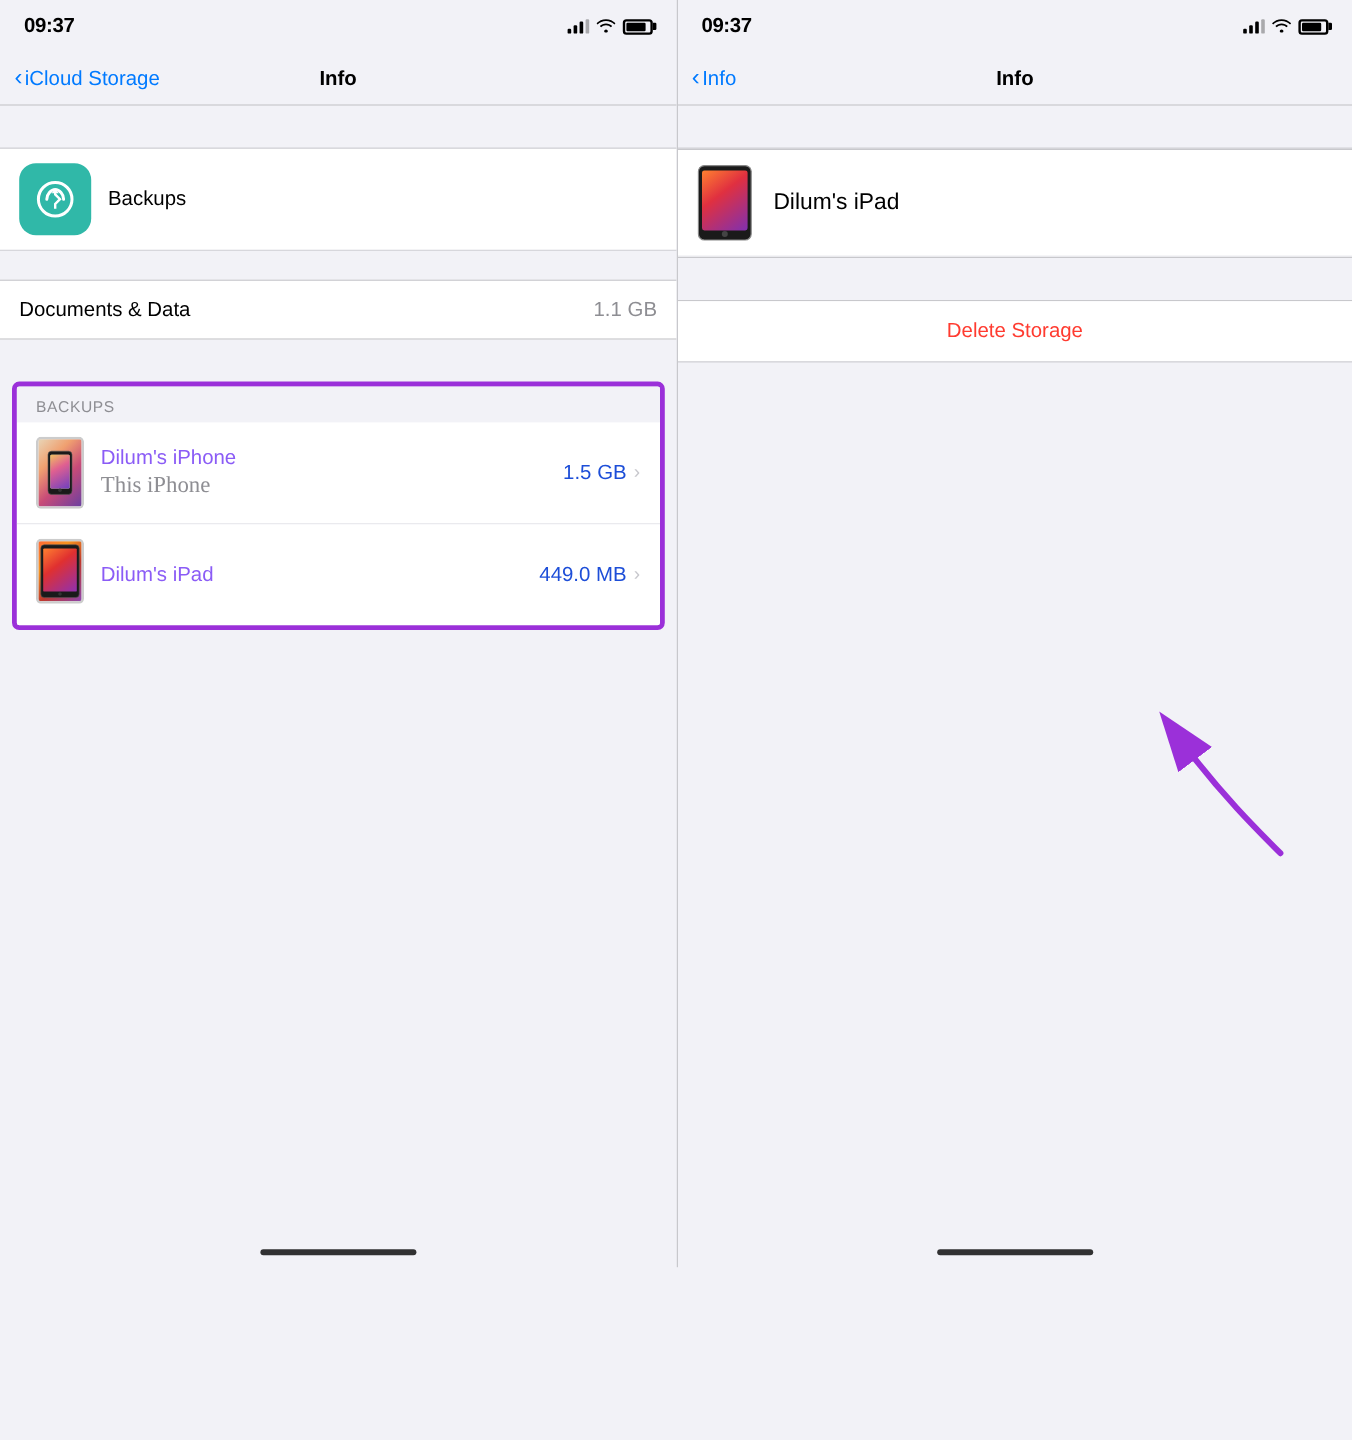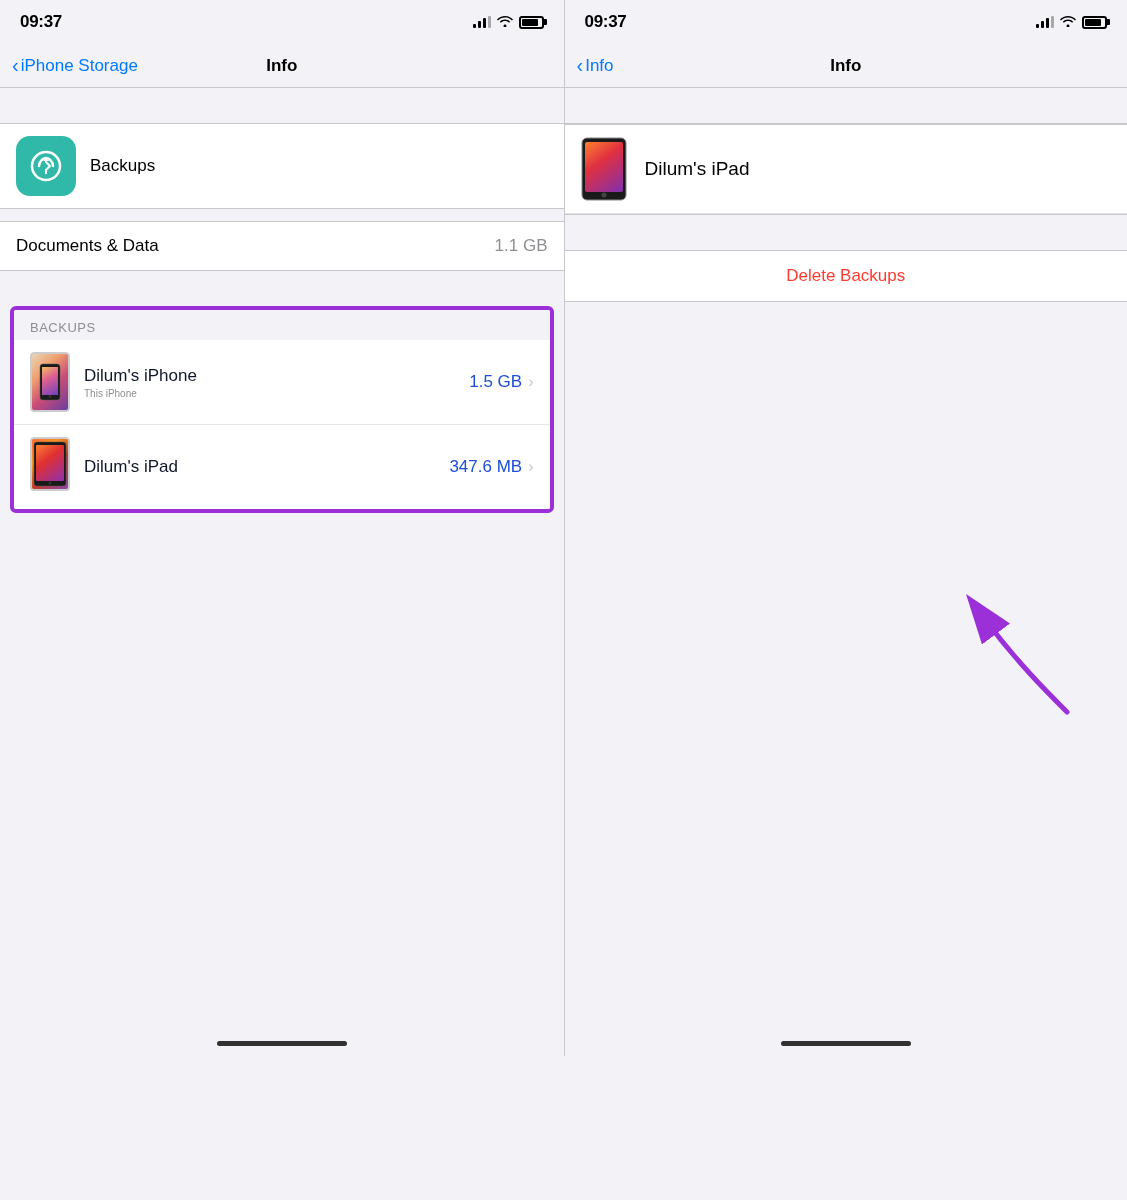--- a/index.html
+++ b/index.html
@@ -180,21 +180,21 @@
     }
 
     
     .doc-row {
       display: flex;
       align-items: center;
       padding: 14px 16px;
       background: #fff;
       border-top: 1px solid #c8c8cc;
       border-bottom: 1px solid #c8c8cc;
-      margin-top: 4px;
+      margin-top: 16px;
     }
     .doc-label {
       font-size: 17px;
       color: #000;
     }
     .doc-value {
       margin-left: auto;
       font-size: 17px;
       color: #8e8e93;
     }
@@ -255,27 +255,28 @@
       display: flex;
       align-items: center;
       justify-content: center;
       border: 2px solid #ccc;
     }
     .device-info {
       flex: 1;
     }
     .device-name {
       font-size: 17px;
-      color: #0f172a;
+      color: #8b5cf6;
       font-weight: 400;
     }
     .device-subtitle {
-      font-size: 10px;
+      font-size: 19px;
       color: #8e8e93;
       margin-top: 2px;
+      font-family: Liberation Serif, serif;
     }
     .device-size {
       font-size: 17px;
       color: #1d4ed8;
       margin-right: 6px;
     }
     .chevron-right {
       color: #c7c7cc;
       font-size: 16px;
     }
@@ -393,21 +394,21 @@
       </span>
       <div class="battery-icon">
         <div class="battery-fill"></div>
       </div>
     </div>
   </div>
 
   <div class="nav-bar">
     <div class="nav-back">
       <span class="nav-back-chevron">‹</span>
-      <span>iPhone Storage</span>
+      <span>iCloud Storage</span>
     </div>
     <span class="nav-title">Info</span>
   </div>
 
   <div class="content">
     <div class="section-gap"></div>
 
     <div class="list-section">
       <div class="list-row">
         <div class="row-icon">
@@ -477,21 +478,21 @@
                     <stop offset="40%" stop-color="#e03030"></stop>
                     <stop offset="100%" stop-color="#9030b0"></stop>
                   </linearGradient>
                 </defs>
               </svg>
             </div>
           </div>
           <div class="device-info">
             <div class="device-name">Dilum's iPad</div>
           </div>
-          <span class="device-size">347.6 MB</span>
+          <span class="device-size">449.0 MB</span>
           <span class="chevron-right">›</span>
         </div>
       </div>
     </div>
   </div>
 
   <div class="home-indicator"></div>
 </div>
 
 <div class="phone-panel">
@@ -545,21 +546,21 @@
             </defs>
           </svg>
         </div>
         <span class="device-header-name">Dilum's iPad</span>
       </div>
 
     </div>
 
     <div class="delete-backup-section" style="margin-top: 35px;">
       <div class="delete-backup-btn">
-        <span class="delete-backup-text">Delete Backups</span>
+        <span class="delete-backup-text">Delete Storage</span>
       </div>
     </div>
   </div>
 
   <div class="arrow-container">
     <svg class="arrow-svg" viewBox="0 0 140 140" fill="none" xmlns="http://www.w3.org/2000/svg">
 
       <defs>
         <marker id="arrowhead" markerWidth="10" markerHeight="7" refX="3" refY="3.5" orient="auto">
           <polygon points="0 0, 10 3.5, 0 7" fill="#9b30d9"></polygon>

